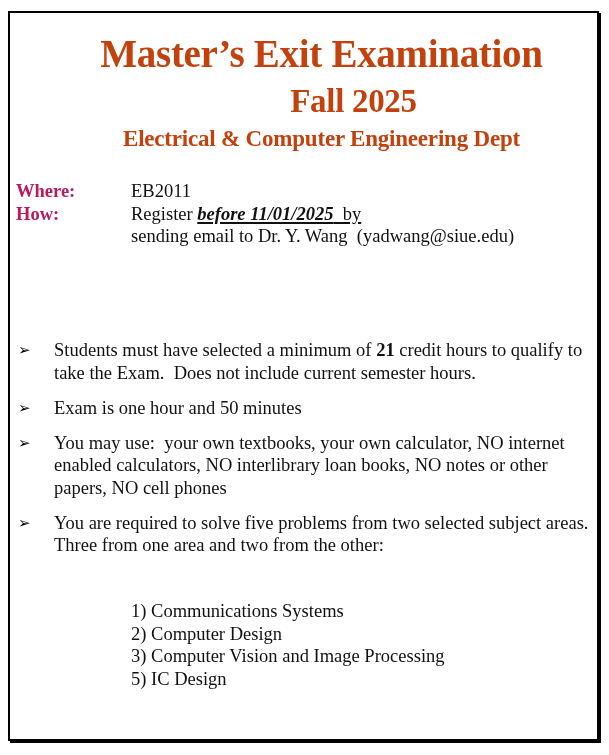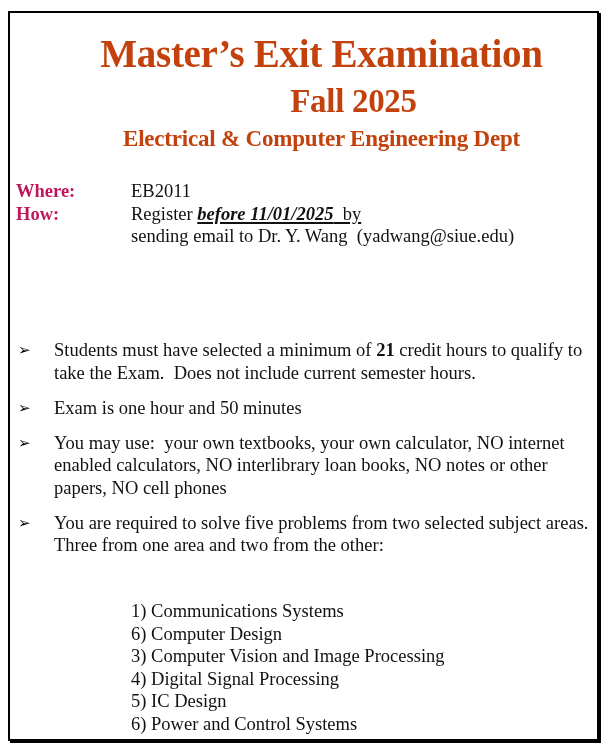--- a/index.html
+++ b/index.html
@@ -124,18 +124,16 @@
     <span class="bullet-text" style="white-space:pre-wrap">You may use:  your own textbooks, your own calculator, NO internet enabled calculators, NO interlibrary loan books, NO notes or other papers, NO cell phones</span>
   </div>
   <div class="bullet" style="width:580px;">
     <span class="bullet-icon">➢</span>
     <span class="bullet-text" style="white-space:pre-wrap">You are required to solve five problems from two selected subject areas.  Three from one area and two from the other:</span>
   </div>
 </div>
 
 <div class="areas">
   <div class="area">1) Communications Systems</div>
-  <div class="area">6) Computer Design</div>
+  <div class="area">2) Computer Design</div>
   <div class="area">3) Computer Vision and Image Processing</div>
-  <div class="area">4) Digital Signal Processing</div>
   <div class="area">5) IC Design</div>
-  <div class="area">6) Power and Control Systems</div>
 </div>
 
 </body></html>

